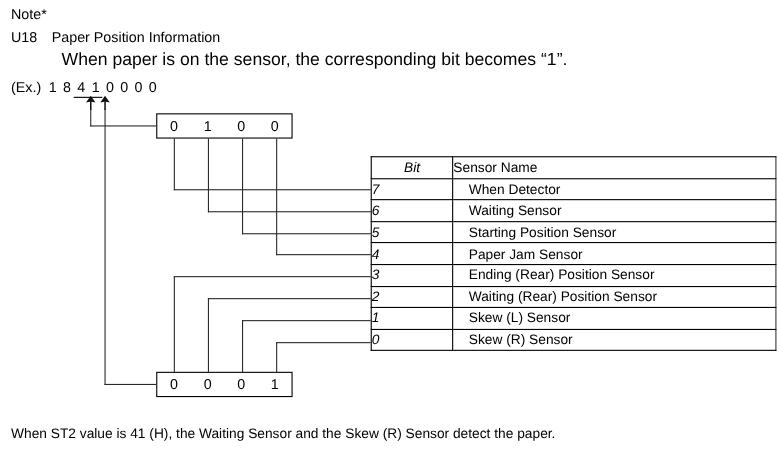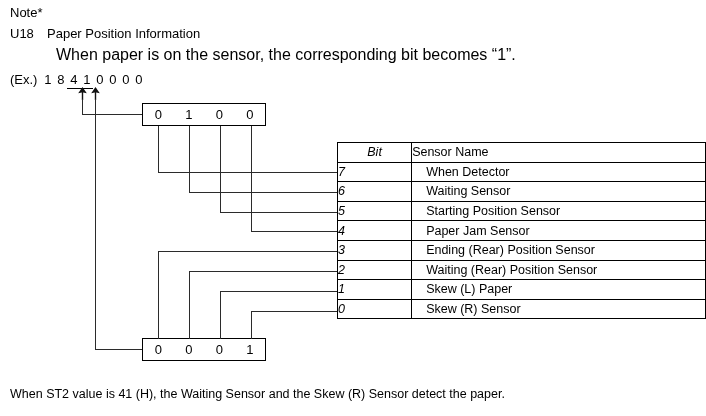--- a/index.html
+++ b/index.html
@@ -223,21 +223,21 @@
     <tr>
       <td class="col-bit">3</td>
       <td class="col-name">Ending (Rear) Position Sensor</td>
     </tr>
     <tr>
       <td class="col-bit">2</td>
       <td class="col-name">Waiting (Rear) Position Sensor</td>
     </tr>
     <tr>
       <td class="col-bit">1</td>
-      <td class="col-name">Skew (L) Paper</td>
+      <td class="col-name">Skew (L) Sensor</td>
     </tr>
     <tr>
       <td class="col-bit">0</td>
       <td class="col-name">Skew (R) Sensor</td>
     </tr>
   </tbody>
 </table>
 
 <div class="abs" id="footer-note">When ST2 value is 41 (H), the Waiting Sensor and the Skew (R) Sensor detect the paper.</div>
 

